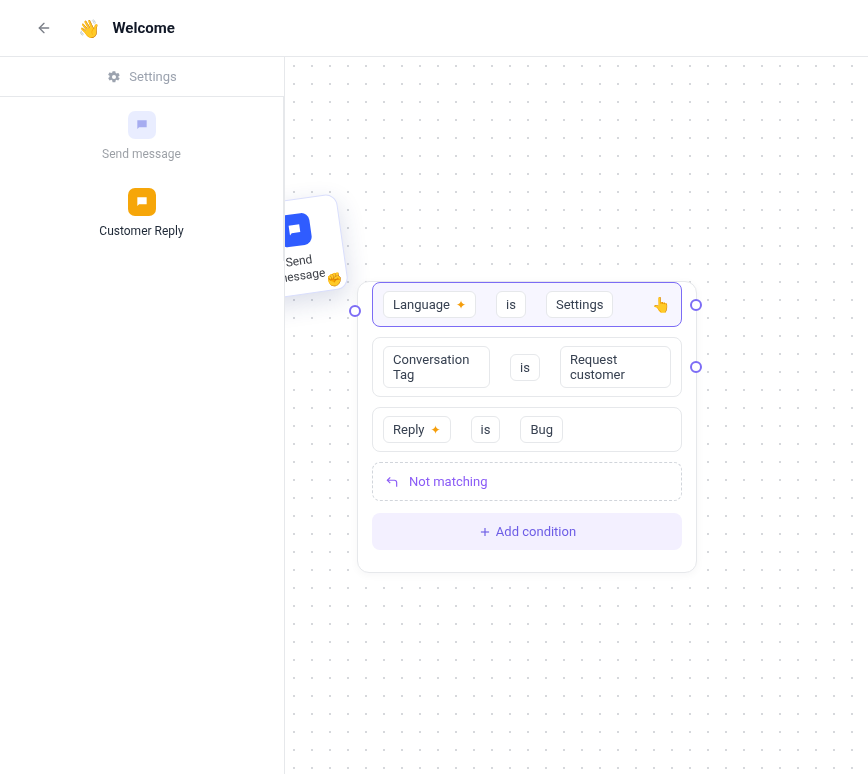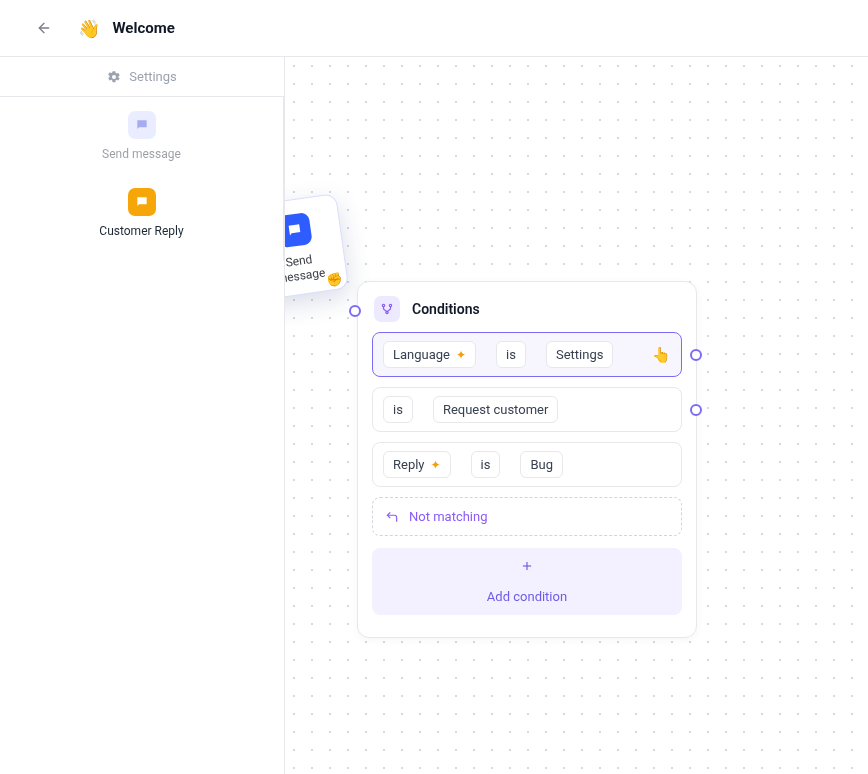--- a/index.html
+++ b/index.html
@@ -227,24 +227,23 @@
     color:#8b5cf6;
     font-size:13px;
     cursor:pointer;
   }
   .not-matching svg { color:#8b5cf6; }
   .add-cond {
     margin: 12px 14px 8px;
     background:#f3f0ff;
     border-radius:8px;
     padding:11px;
-    display:flex; align-items:center; justify-content:center; gap:16px;
+    display:flex; align-items:center; justify-content:center; gap:4px;
     color:#6d5de6; font-size:13px;
     cursor:pointer;
-    flex-direction:column;
   }
 
   
   .ico { width:16px; height:16px; display:block; }
   .ico-sm { width:14px; height:14px; }
 </style>
 </head>
 <body>
 
 <div class="header">
@@ -306,45 +305,35 @@
         <svg class="ico" viewBox="0 0 24 24" fill="currentColor">
             <path d="M4 4h16v12H7l-3 3V4z"></path>
           </svg>
       </div>
       <div class="lbl">Send message</div>
       <span class="grab-cursor">✊</span>
     </div>
 
     <div class="card">
       <div class="port-in"></div>
-      <div class="card-head">
-        <div class="chip">
-          <svg class="ico-sm" viewBox="0 0 24 24" fill="none" stroke="currentColor" stroke-width="2">
-              <circle cx="6" cy="6" r="2"></circle>
-              <circle cx="18" cy="6" r="2"></circle>
-              <circle cx="12" cy="18" r="2"></circle>
-              <path d="M6 8v3c0 3 6 3 6 7M18 8v3c0 3-6 3-6 7"></path>
-            </svg>
-        </div>
-        <div class="ttl">Conditions</div>
-      </div>
 
       <div class="rules">
         <div class="rule active">
           <span class="chip-tok">
             <span>Language</span>
             <span class="sparkle">✦</span>
           </span>
           <span class="chip-tok">is</span>
           <span class="chip-tok">Settings</span>
           <span class="hand">👆</span>
           <div class="port"></div>
         </div>
 
         <div class="rule">
+          <span class="chip-tok">Conversation Tag</span>
           <span class="chip-tok">is</span>
           <span class="chip-tok">Request customer</span>
           <div class="port"></div>
         </div>
 
         <div class="rule">
           <span class="chip-tok">
             <span>Reply</span>
             <span class="sparkle">✦</span>
           </span>

